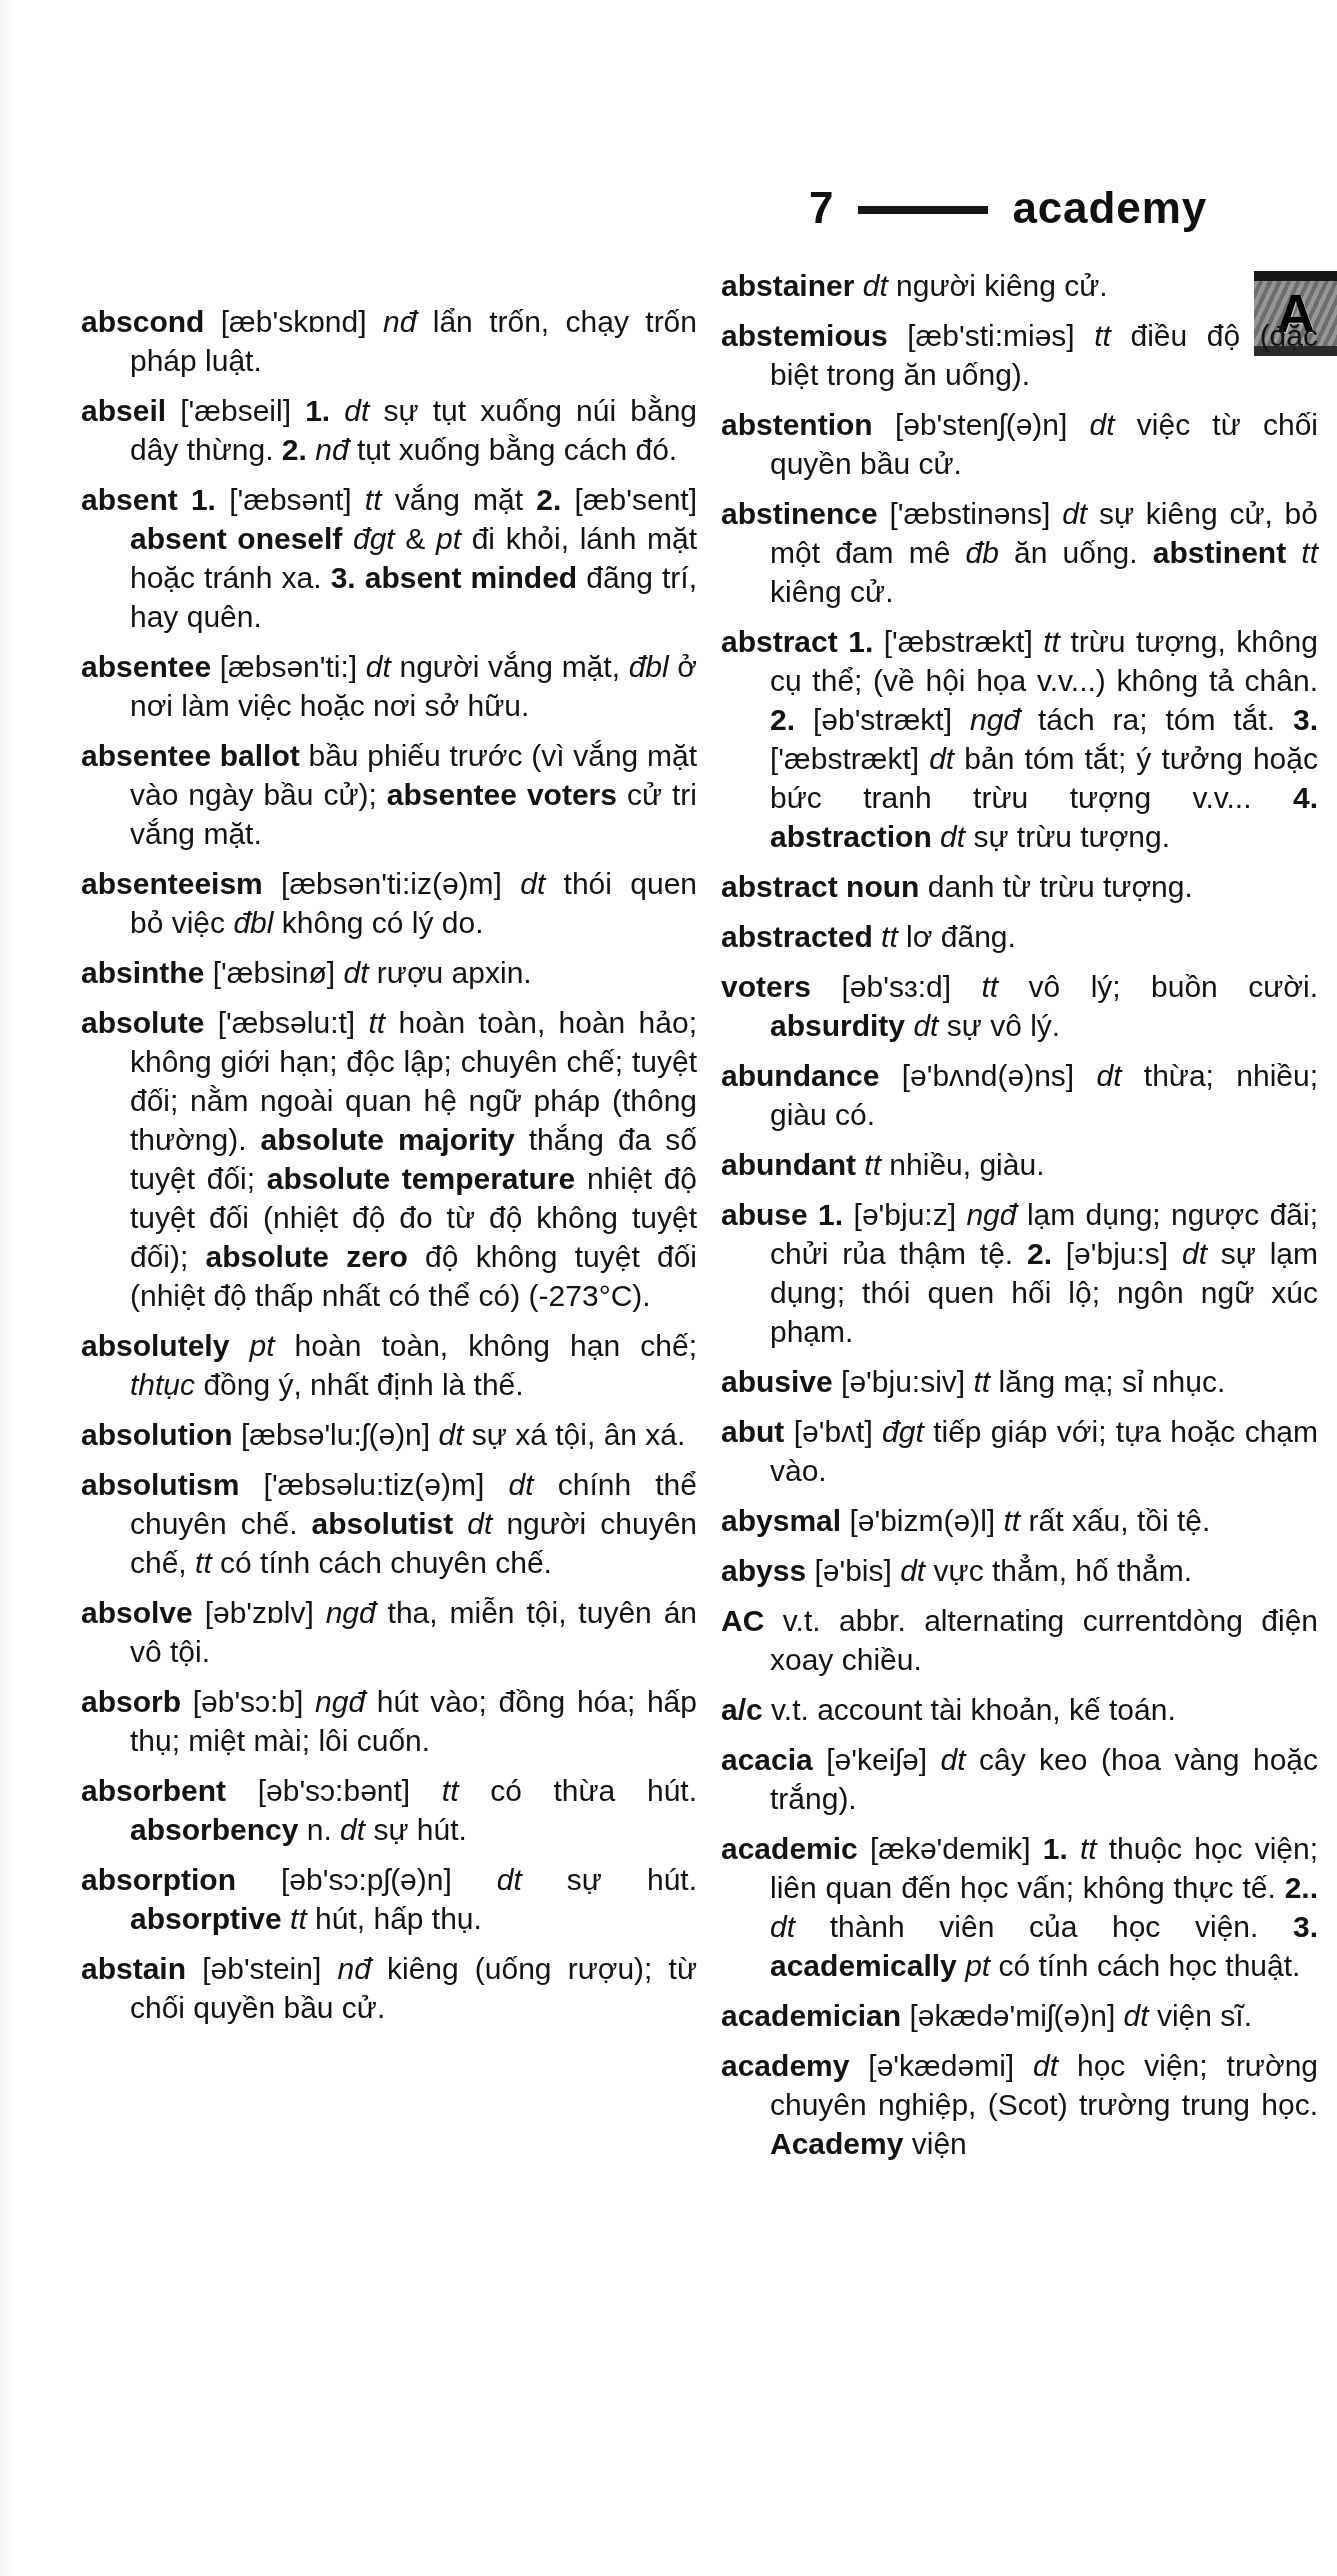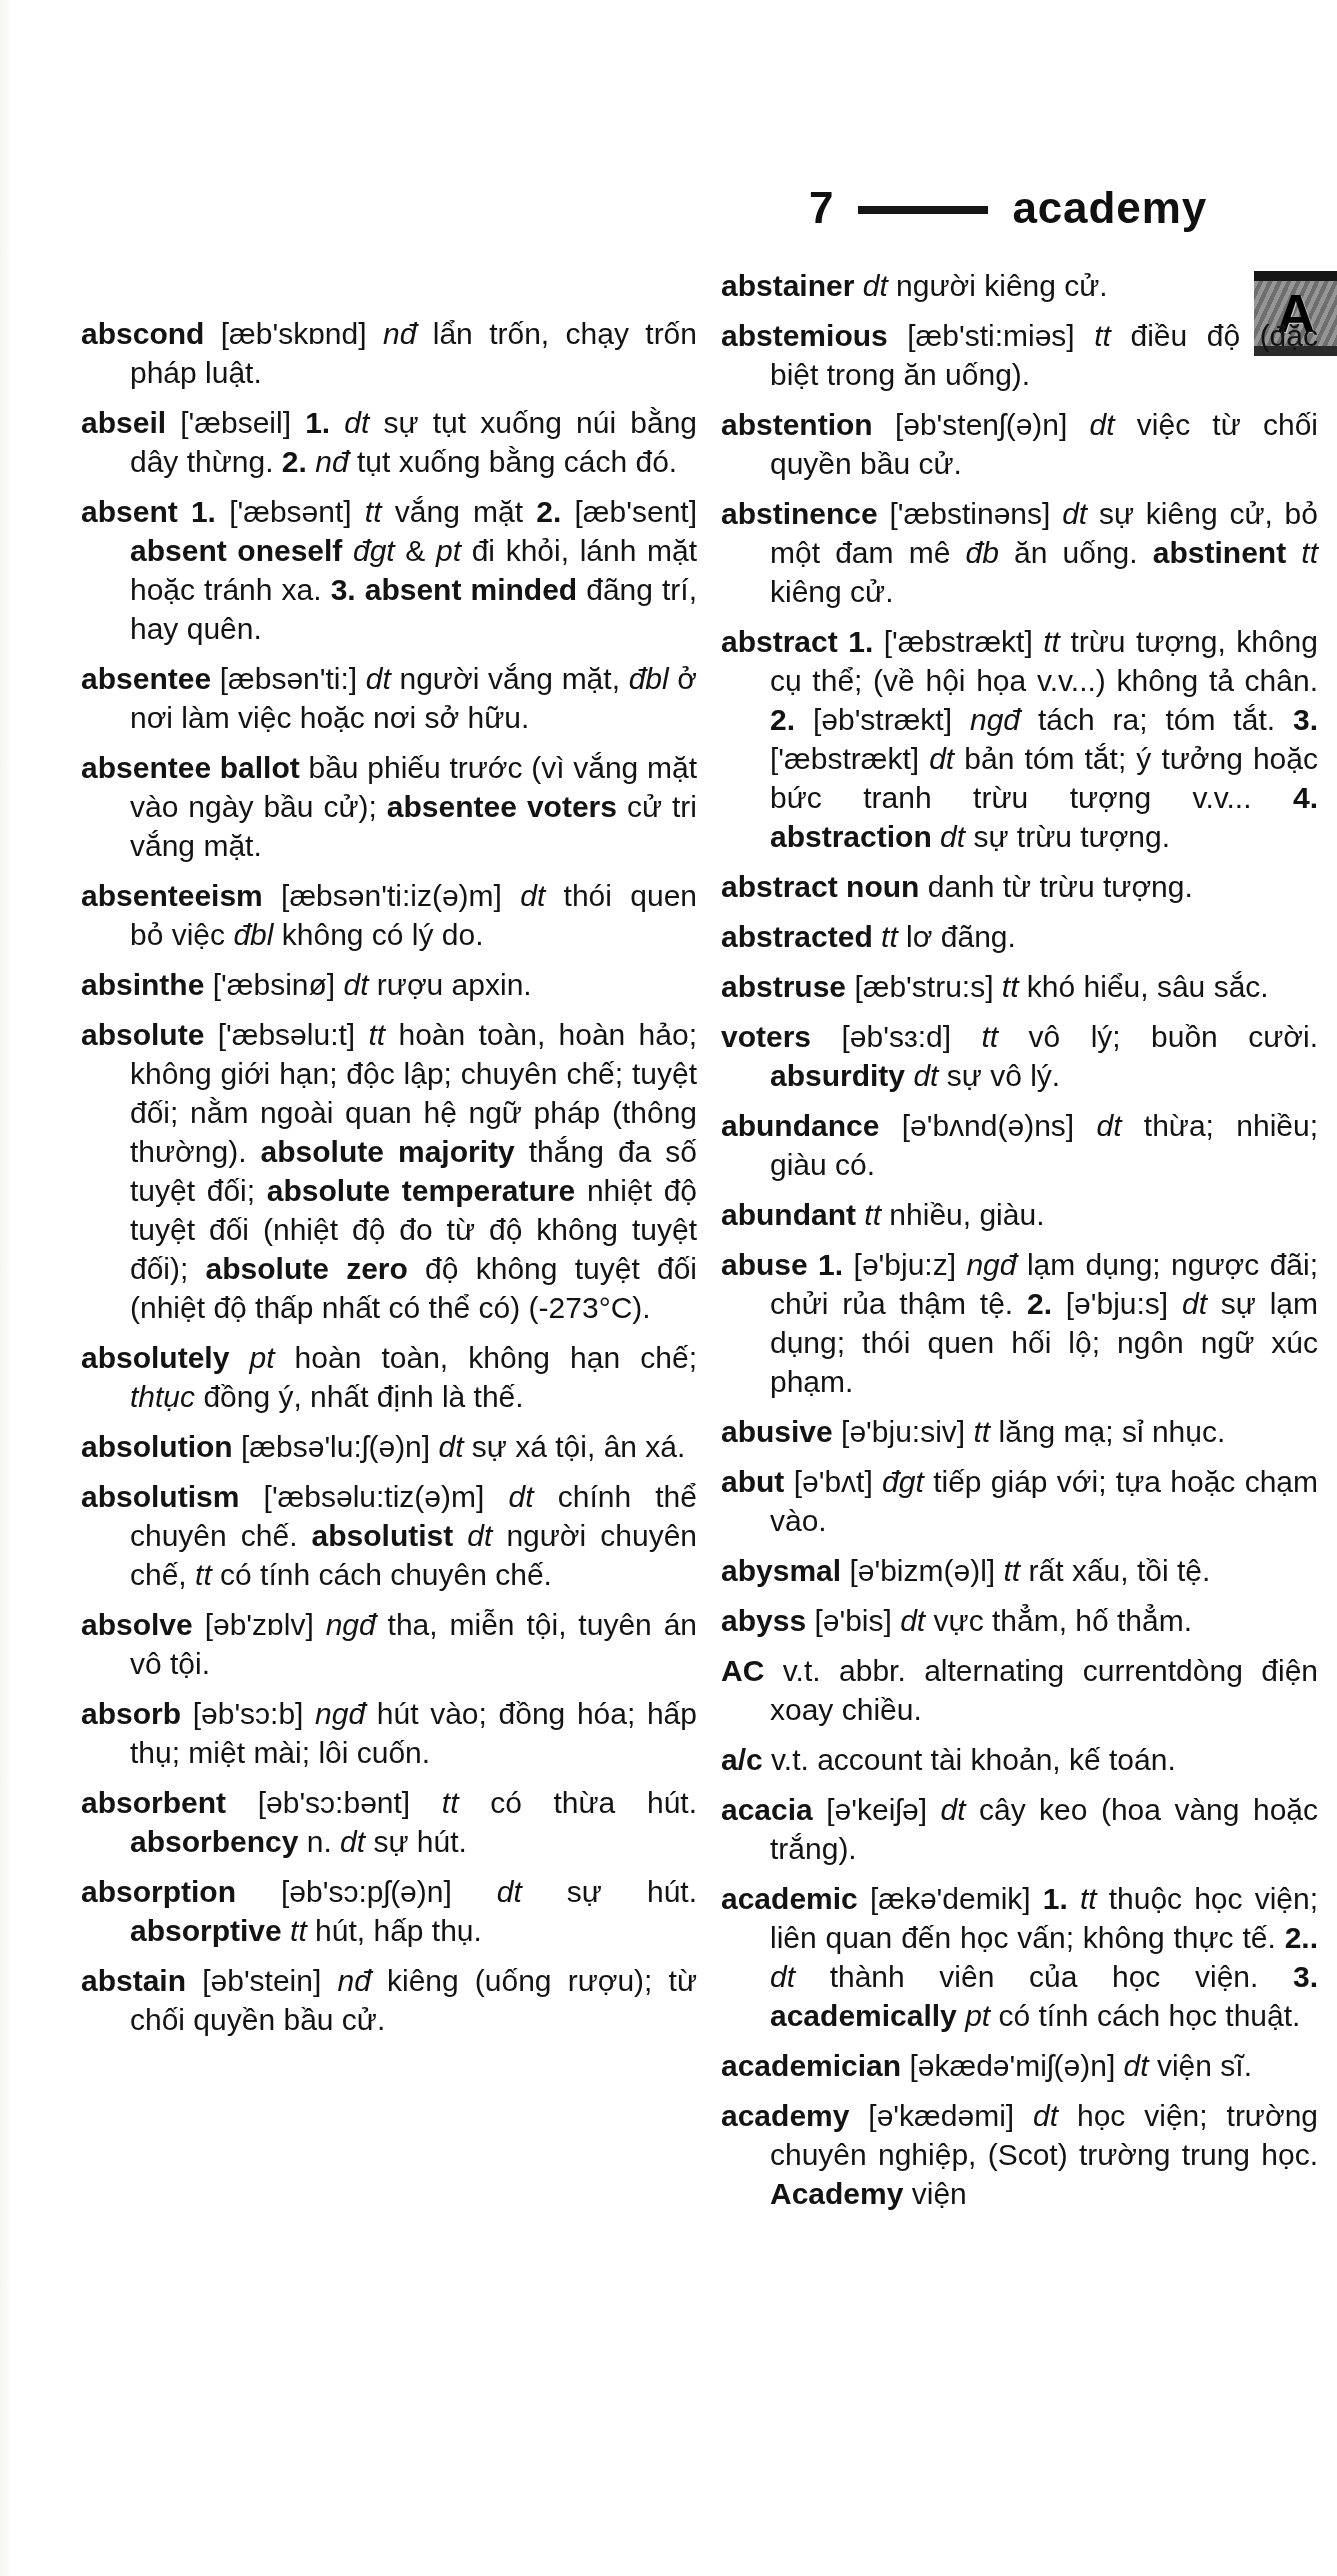--- a/index.html
+++ b/index.html
@@ -20,21 +20,21 @@
   .tab {
     position:absolute; top:271px; left:1254px; width:84px; height:85px;
     box-sizing:border-box;
     border-top:10.2px solid #161616; border-bottom:10.2px solid #2a2a2a;
     background:repeating-linear-gradient(115deg,#969696 0 4.3px,#6e6e6e 4.3px 8.5px);
     display:flex; align-items:center; justify-content:center;
   }
   .tab span { font-size:53px; font-weight:bold; color:#000; line-height:1; text-shadow:0.9px 0.9px 0 #cfcfcf; }
 
   .col { position:absolute; }
-  .col.left  { top:314px; left:81px;  width:616px; }
+  .col.left  { top:302px; left:81px;  width:616px; }
   .col.right { top:266px; left:721px; width:597px; }
 
   .entry {
     margin:0 0 11px 0;
     font-size:30px; line-height:39px;
     text-align:justify; text-justify:inter-word;
     padding-left:49px; text-indent:-49px;
     color:#131313;
   }
   .hw   { font-weight:bold; }
@@ -75,21 +75,20 @@
       <p class="entry"><span class="hw">abstain </span><span class="txt">[əb'stein] </span><span class="gram">nđ </span><span class="txt">kiêng (uống rượu); từ chối quyền bầu cử.</span></p>
     </div>
   <div class="col right">
       <p class="entry"><span class="hw">abstainer </span><span class="gram">dt </span><span class="txt">người kiêng cử.</span></p>
       <p class="entry"><span class="hw">abstemious </span><span class="txt">[æb'sti:miəs] </span><span class="gram">tt </span><span class="txt">điều độ (đặc biệt trong ăn uống).</span></p>
       <p class="entry"><span class="hw">abstention </span><span class="txt">[əb'stenʃ(ə)n] </span><span class="gram">dt </span><span class="txt">việc từ chối quyền bầu cử.</span></p>
       <p class="entry"><span class="hw">abstinence </span><span class="txt">['æbstinəns] </span><span class="gram">dt </span><span class="txt">sự kiêng cử, bỏ một đam mê </span><span class="gram">đb </span><span class="txt">ăn uống. </span><span class="hw">abstinent </span><span class="gram">tt </span><span class="txt">kiêng cử.</span></p>
       <p class="entry"><span class="hw">abstract 1. </span><span class="txt">['æbstrækt] </span><span class="gram">tt </span><span class="txt">trừu tượng, không cụ thể; (về hội họa v.v...) không tả chân. </span><span class="hw">2. </span><span class="txt">[əb'strækt] </span><span class="gram">ngđ </span><span class="txt">tách ra; tóm tắt. </span><span class="hw">3. </span><span class="txt">['æbstrækt] </span><span class="gram">dt </span><span class="txt">bản tóm tắt; ý tưởng hoặc bức tranh trừu tượng v.v... </span><span class="hw">4. abstraction </span><span class="gram">dt </span><span class="txt">sự trừu tượng.</span></p>
       <p class="entry"><span class="hw">abstract noun </span><span class="txt">danh từ trừu tượng.</span></p>
       <p class="entry"><span class="hw">abstracted </span><span class="gram">tt </span><span class="txt">lơ đãng.</span></p>
-      <p class="entry"><span class="hw">abstruse </span><span class="txt">[æb'stru:s] </span><span class="gram">tt </span><span class="txt">khó hiểu, sâu sắc.</span></p>
       <p class="entry"><span class="hw">voters </span><span class="txt">[əb'sɜ:d] </span><span class="gram">tt </span><span class="txt">vô lý; buồn cười. </span><span class="hw">absurdity </span><span class="gram">dt </span><span class="txt">sự vô lý.</span></p>
       <p class="entry"><span class="hw">abundance </span><span class="txt">[ə'bʌnd(ə)ns] </span><span class="gram">dt </span><span class="txt">thừa; nhiều; giàu có.</span></p>
       <p class="entry"><span class="hw">abundant </span><span class="gram">tt </span><span class="txt">nhiều, giàu.</span></p>
       <p class="entry"><span class="hw">abuse 1. </span><span class="txt">[ə'bju:z] </span><span class="gram">ngđ </span><span class="txt">lạm dụng; ngược đãi; chửi rủa thậm tệ. </span><span class="hw">2. </span><span class="txt">[ə'bju:s] </span><span class="gram">dt </span><span class="txt">sự lạm dụng; thói quen hối lộ; ngôn ngữ xúc phạm.</span></p>
       <p class="entry"><span class="hw">abusive </span><span class="txt">[ə'bju:siv] </span><span class="gram">tt </span><span class="txt">lăng mạ; sỉ nhục.</span></p>
       <p class="entry"><span class="hw">abut </span><span class="txt">[ə'bʌt] </span><span class="gram">đgt </span><span class="txt">tiếp giáp với; tựa hoặc chạm vào.</span></p>
       <p class="entry"><span class="hw">abysmal </span><span class="txt">[ə'bizm(ə)l] </span><span class="gram">tt </span><span class="txt">rất xấu, tồi tệ.</span></p>
       <p class="entry"><span class="hw">abyss </span><span class="txt">[ə'bis] </span><span class="gram">dt </span><span class="txt">vực thẳm, hố thẳm.</span></p>
       <p class="entry"><span class="hw">AC </span><span class="txt">v.t. abbr. alternating currentdòng điện xoay chiều.</span></p>
       <p class="entry"><span class="hw">a/c </span><span class="txt">v.t. account tài khoản, kế toán.</span></p>

